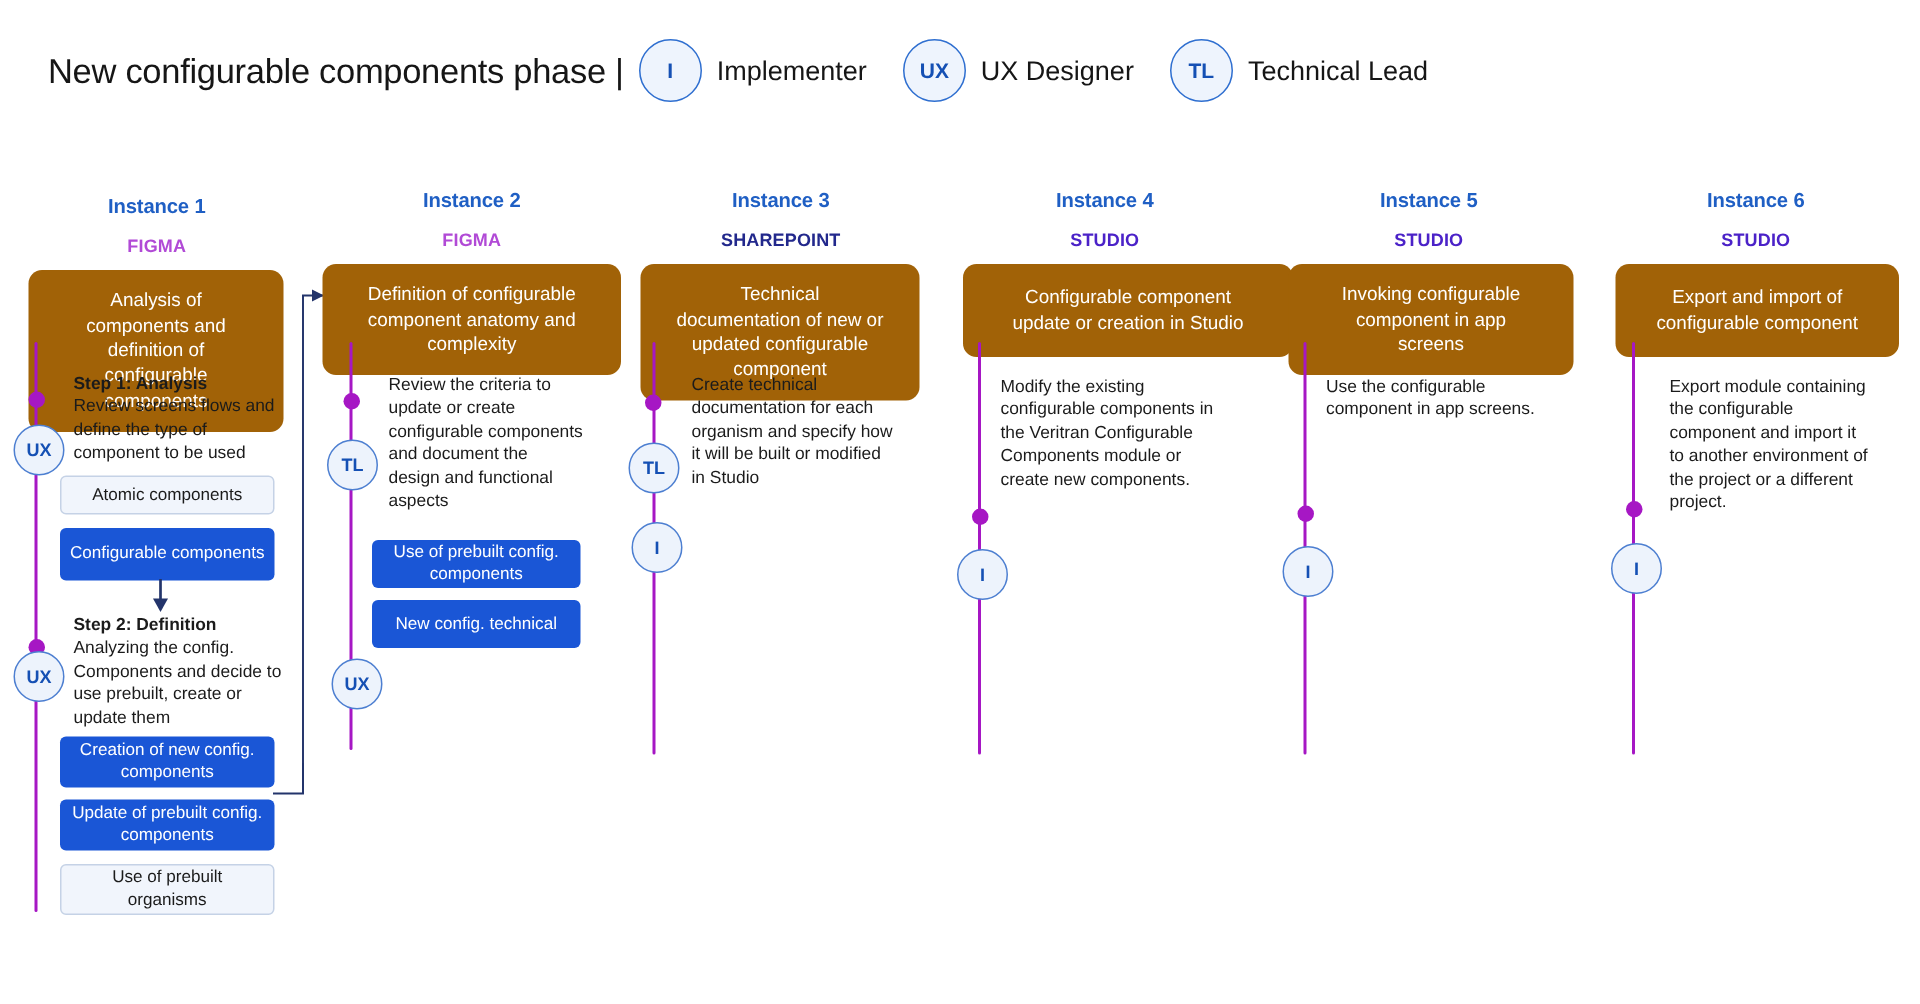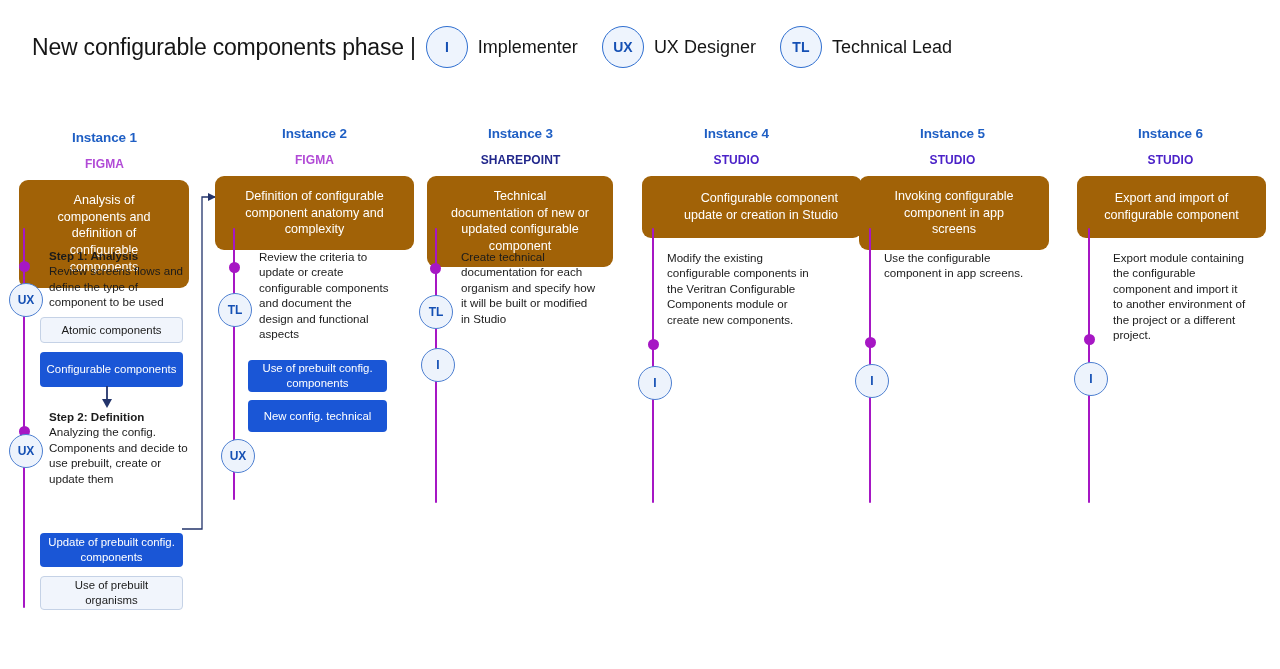--- a/index.html
+++ b/index.html
@@ -134,20 +134,21 @@
 
   <svg class="arrow-down" style="left:100px;top:386px;" width="14" height="24">
     <path d="M7,0 L7,16" stroke="#23346b" stroke-width="1.8" fill="none"></path>
     <polygon points="7,22 2,13 12,13" fill="#23346b"></polygon>
   </svg>
 
   <div class="desc" style="left:49px;top:409px;width:140px;">
     <b>Step  2: Definition</b>
     <span>Analyzing the config. Components and decide to use prebuilt, create or update them</span>
   </div>
+  <div class="chip solid" style="left:40px;top:491px;width:143px;height:34px;">Creation of new config. components</div>
   <div class="chip solid" style="left:40px;top:533px;width:143px;height:34px;">Update of prebuilt config. components</div>
   <div class="chip ghost" style="left:40px;top:576px;width:143px;height:34px;">Use of prebuilt  organisms</div>
 
   <div class="col" id="col2" style="left:212px;top:120px;width:205px;">
     <div class="col-title">Instance 2</div>
     <div class="col-tool tool-FIGMA">FIGMA</div>
     <div class="head-box" style="margin-left:3px;width:199px;">Definition of configurable component  anatomy and complexity</div>
   </div>
   <div class="lane" style="left:233px;top:228px;height:272px;"></div>
   <div class="dot" style="left:229px;top:262px;"></div>
@@ -170,21 +171,21 @@
   <div class="actor" style="left:419px;top:295px;">TL</div>
   <div class="actor" style="left:421px;top:348px;">I</div>
 
   <div class="desc" style="left:461px;top:249px;width:136px;">
     <span>Create technical documentation for each organism and specify how it will be built or modified in Studio</span>
   </div>
 
   <div class="col" id="col4" style="left:634px;top:120px;width:205px;">
     <div class="col-title">Instance 4</div>
     <div class="col-tool tool-STUDIO">STUDIO</div>
-    <div class="head-box" style="margin-left:8px;width:220px;text-align:right;">Configurable component update or creation in Studio</div>
+    <div class="head-box" style="margin-left:8px;width:220px;">Configurable component update or creation in Studio</div>
   </div>
   <div class="lane" style="left:652px;top:228px;height:275px;"></div>
   <div class="dot" style="left:648px;top:339px;"></div>
   <div class="actor" style="left:638px;top:366px;">I</div>
 
   <div class="desc" style="left:667px;top:250px;width:146px;">
     <span>Modify the existing configurable components in the Veritran Configurable Components module or create new components.</span>
   </div>
 
   <div class="col" id="col5" style="left:850px;top:120px;width:205px;">

